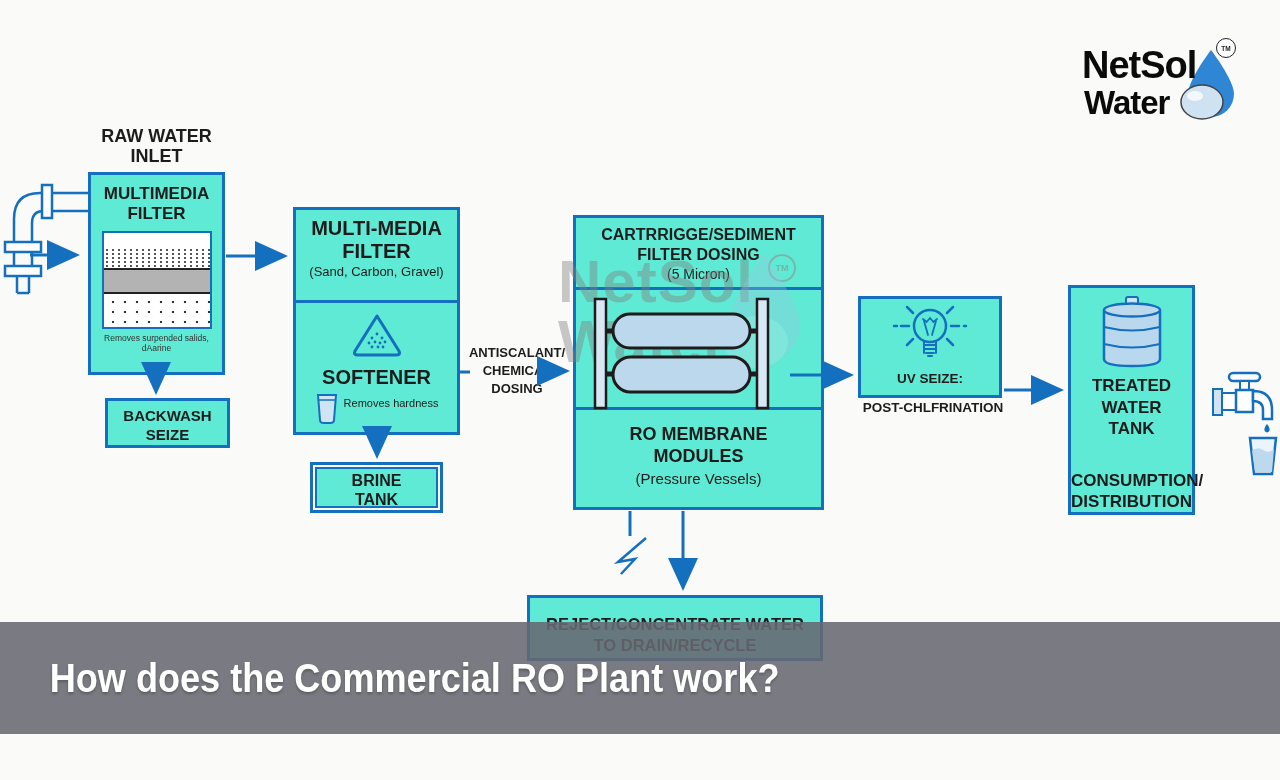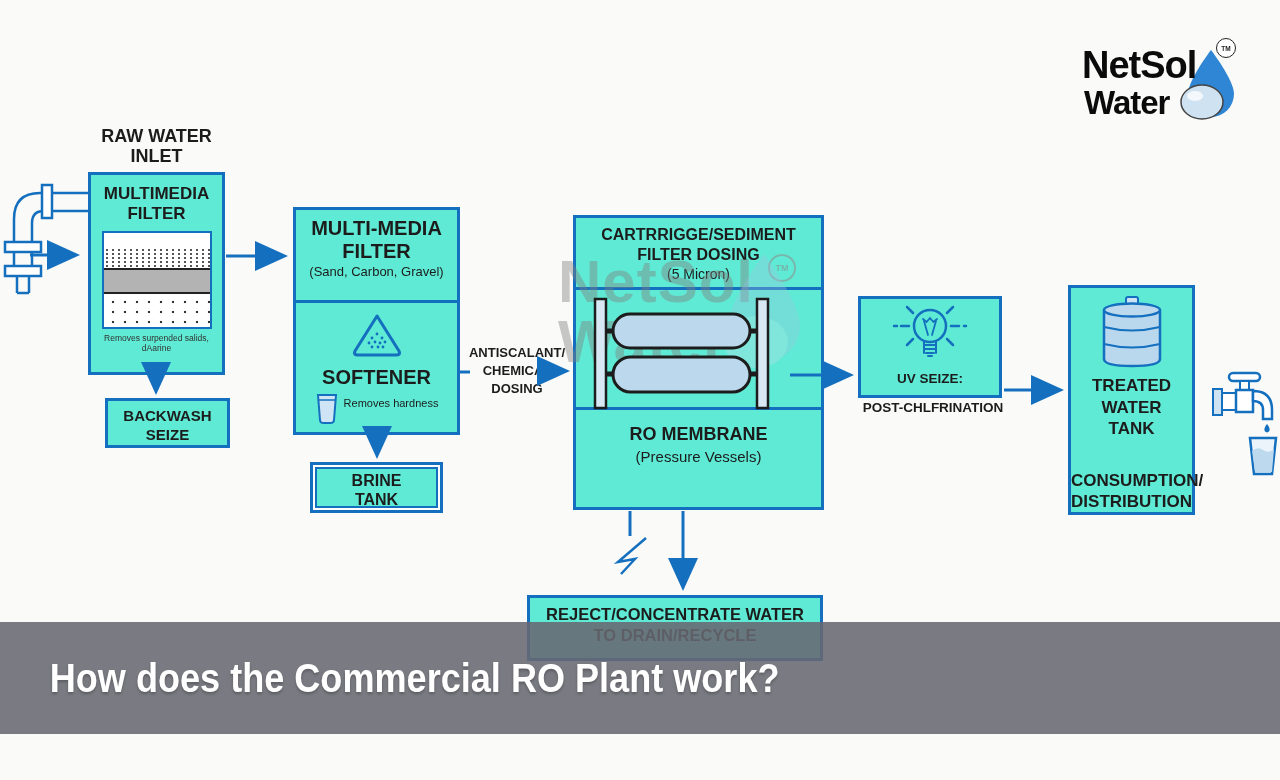--- a/index.html
+++ b/index.html
@@ -39,21 +39,21 @@
   .sec2{height:120px;border-bottom:3px solid #1470bf;box-sizing:border-box;}
   .sec3{padding-top:13px;}
   .sec3 .t{font-size:18px;line-height:22px;}
   .sec3 .s{font-size:15px;line-height:20px;font-weight:400;margin-top:2px;}
   .box-uv{left:858px;top:296px;width:144px;height:102px;}
   .uv-line1{position:absolute;left:0;width:100%;top:72px;font-size:13.5px;}
   .uv-line2{position:absolute;left:-14px;width:172px;top:101px;font-size:13.5px;}
   .box-treated{left:1068px;top:285px;width:127px;height:230px;padding-top:7px;}
   .box-treated .t{font-size:17px;line-height:21.5px;}
   .consump{margin-top:30px;}
-  .box-reject{left:527px;top:595px;width:296px;height:66px;padding-top:6px;font-size:16.5px;line-height:21px;}
+  .box-reject{left:527px;top:595px;width:296px;height:66px;padding-top:16px;font-size:16.5px;line-height:21px;}
   
   .wm{position:absolute;z-index:3;font-weight:700;color:#808080;opacity:.42;letter-spacing:1px;
       font-size:60px;line-height:60px;pointer-events:none;}
   .wm1{left:558px;top:252px;} .wm2{left:558px;top:312px;}
   .wm-tm{position:absolute;left:768px;top:254px;width:24px;height:24px;border:2px solid #8f8f8f;border-radius:50%;
          font-size:9px;font-weight:700;color:#8a8a8a;display:flex;align-items:center;justify-content:center;
          opacity:.55;z-index:3;}
   .wm-drop{position:absolute;left:716px;top:250px;z-index:3;opacity:.32;pointer-events:none;}
   
   .overlay{position:absolute;left:0;top:0;z-index:4;pointer-events:none;}
@@ -154,20 +154,21 @@
 
   <div class="box box-central">
     <div class="sec1">
       <div class="t">CARTRRIGGE/SEDIMENT</div>
       <div class="t">FILTER DOSING</div>
       <div class="s">(5 Micron)</div>
     </div>
     <div class="sec2"></div>
     <div class="sec3">
       <div class="t">RO MEMBRANE</div>
+      <div class="t">MODULES</div>
       <div class="s">(Pressure Vessels)</div>
     </div>
   </div>
 
   <div class="box box-uv">
     <svg width="84" height="68" viewBox="0 0 84 68" style="margin-top:2px">
       <g stroke="#1470bf" fill="none" stroke-linecap="round">
         <circle cx="42" cy="25" r="16" stroke-width="2.5"></circle>
         <path d="M35,18 l3.5,3 3.5,-4 3.5,4 3.5,-3" stroke-width="1.8"></path>
         <path d="M36,20 L40,34 M48,20 L44,34" stroke-width="1.8"></path>

